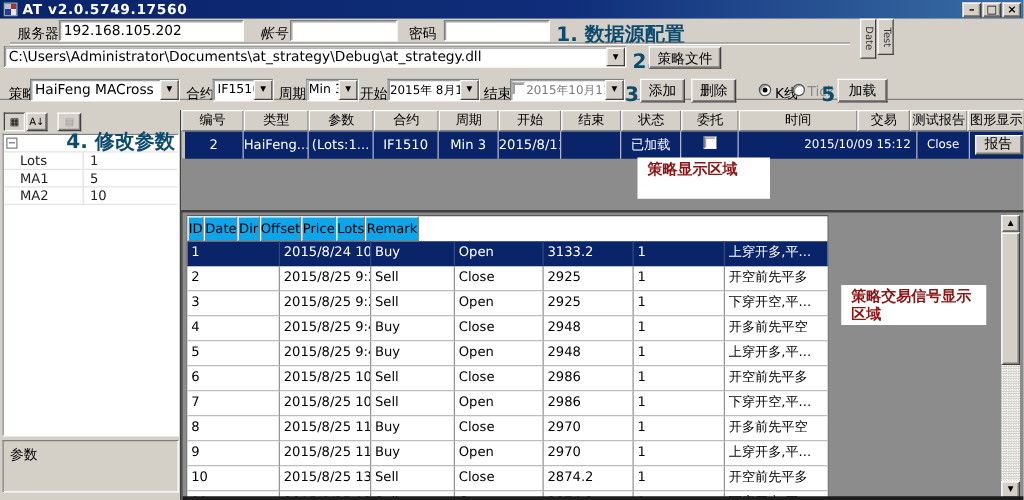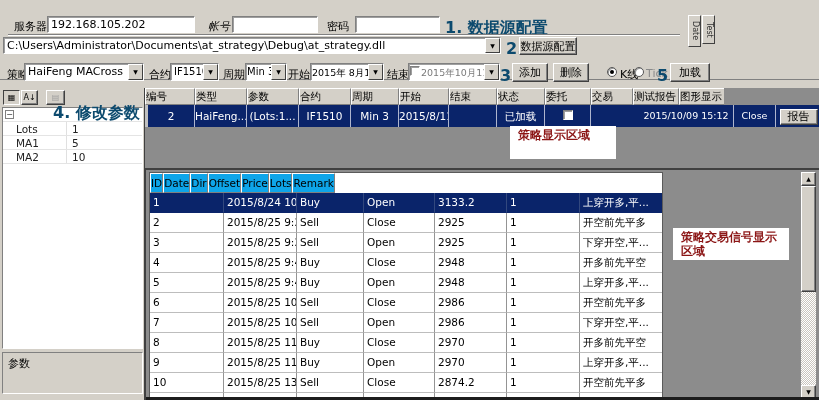--- a/index.html
+++ b/index.html
@@ -37,21 +37,21 @@
   .pg-row { display:flex; height:14px; border-bottom:1px solid #e4e4e4; font-size:10.5px; color:#222; }
   .pg-cat { height:14px; border-bottom:1px solid #e4e4e4; position:relative; }
   .pg-collapse { position:absolute; left:2px; top:2px; width:9px; height:9px; border:1px solid #808080; font-size:8px; line-height:7px; text-align:center; color:#333; background:#fff; }
   .pg-name { width:64px; padding:1px 2px 0 13px; border-right:1px solid #e0e0e0; overflow:hidden; }
   .pg-val { flex:1; padding:1px 2px 0 5px; overflow:hidden; }
   #pg-desc { position:absolute; left:2px; top:264px; width:141px; height:42px; background:#d4d0c8; border:1px solid; border-color:#808080 #fff #fff #808080; font-size:11px; padding:3px 5px; }
 
   
   #strategy-area { position:absolute; left:145px; top:88px; width:674px; height:80px; background:#8c8c8c; overflow:hidden; }
   #sth, #str { display:flex; }
-  .sth-cell { height:17px; background:#d4d0c8; border:1px solid; border-color:#fff #808080 #808080 #fff; font-size:10.5px; line-height:15px; white-space:nowrap; overflow:hidden; flex:0 0 auto; }
+  .sth-cell { height:17px; background:#d4d0c8; border:1px solid; border-color:#fff #808080 #808080 #fff; font-size:10.5px; text-align:center; line-height:15px; white-space:nowrap; overflow:hidden; flex:0 0 auto; }
   #str { height:22px; background:#0a246a; color:#fff; align-items:center; border-left:3px solid #c0c0c0; }
   .str-cell { height:22px; line-height:22px; font-size:10.5px; text-align:center; border-right:1px solid rgba(230,230,240,.75); white-space:nowrap; overflow:hidden; flex:0 0 auto; }
   .sth-cell[data-idx="0"],.str-cell.c0 { width:50px; } .str-cell.c0{width:47px;}
   .sth-cell[data-idx="1"],.str-cell.c1 { width:52px; }
   .sth-cell[data-idx="2"],.str-cell.c2 { width:52px; }
   .sth-cell[data-idx="3"],.str-cell.c3 { width:52px; }
   .sth-cell[data-idx="4"],.str-cell.c4 { width:48px; }
   .sth-cell[data-idx="5"],.str-cell.c5 { width:50px; }
   .sth-cell[data-idx="6"],.str-cell.c6 { width:48px; }
   .sth-cell[data-idx="7"],.str-cell.c7 { width:48px; }
@@ -87,40 +87,49 @@
   #sig-scrollbar { position:absolute; left:655px; top:2px; width:15px; height:227px; background:repeating-conic-gradient(#fff 0% 25%, #cac6be 0% 50%) 0 0/2px 2px; }
   .sb-btn { position:absolute; left:0; width:15px; height:14px; font-size:6px; line-height:12px; text-align:center; padding:0; }
   #sb-up { top:0; } #sb-down { bottom:0; }
   #sb-thumb { position:absolute; left:0; top:14px; width:15px; height:106px; background:#d4d0c8; border:1px solid; border-color:#fff #404040 #404040 #fff; box-shadow:inset -1px -1px 0 #808080; }
 </style>
 </head>
 <body>
 
 <div id="app">
 
+  <div id="titlebar">
+    <div id="app-icon"></div>
+    <span id="title-text">AT   v2.0.5749.17560</span>
+    <div id="win-buttons">
+      <button class="btn win-btn">–</button>
+      <button class="btn win-btn">□</button>
+      <button class="btn win-btn">×</button>
+    </div>
+  </div>
 
   <div id="toolbar">
 
     <span class="lbl" style="left:14px; top:4px;">服务器</span>
     <input class="field" style="left: 47px; top: 1px; width: 148px; height: 17px;" value="192.168.105.202">
     <span class="lbl" style="left:208px; top:4px;font-style:italic;">帐号</span>
     <input class="field" style="left: 232px; top: 1px; width: 86px; height: 17px;" value="">
     <span class="lbl" style="left:327px; top:4px;">密码</span>
     <input class="field" style="left: 355px; top: 1px; width: 85px; height: 17px;" value="">
     <span class="annot" style="left:445px; top:3px;">1. 数据源配置</span>
     <div id="groove-line"></div>
     <div class="vtab" style="left:688px; top:0; width:13px; height:32px;">Date</div>
     <div class="vtab" style="left:702px; top:0; width:13px; height:29px;">Test</div>
 
     <div class="combo" style="left:3px; top:22px; width:498px; height:17px;">
       <span class="cv">C:\Users\Administrator\Documents\at_strategy\Debug\at_strategy.dll</span>
       <span class="arrow">▼</span>
     </div>
     <span class="annot" style="left:506px; top:24px;">2.</span>
-    <button class="btn" style="position:absolute; left:519px; top:22px; width:58px; height:18px;">数据源配置</button>
+    <button class="btn" style="position:absolute; left:519px; top:22px; width:58px; height:18px;">策略文件</button>
 
     <span class="lbl" style="left:7px; top:52px;">策略</span>
     <div class="combo" style="left:24px; top:48px; width:120px; height:18px;">
       <span class="cv">HaiFeng MACross</span>
       <span class="arrow">▼</span>
     </div>
     <span class="lbl" style="left:149px; top:52px;">合约</span>
     <div class="combo" style="left:170px; top:48px; width:49px; height:18px;">
       <span class="cv" style="font-size:10px;">IF1510</span>
       <span class="arrow">▼</span>
@@ -189,20 +198,21 @@
 
     <div class="sth-cell" data-idx="0">编号</div>
         <div class="sth-cell" data-idx="1">类型</div>
         <div class="sth-cell" data-idx="2">参数</div>
         <div class="sth-cell" data-idx="3">合约</div>
         <div class="sth-cell" data-idx="4">周期</div>
         <div class="sth-cell" data-idx="5">开始</div>
         <div class="sth-cell" data-idx="6">结束</div>
         <div class="sth-cell" data-idx="7">状态</div>
         <div class="sth-cell" data-idx="8">委托</div>
+        <div class="sth-cell" data-idx="9">时间</div>
         <div class="sth-cell" data-idx="10">交易</div>
         <div class="sth-cell" data-idx="11">测试报告</div>
         <div class="sth-cell" data-idx="12">图形显示</div>
       </div>
     <div id="str">
       <span class="str-cell c0">2</span>
       <span class="str-cell c1">HaiFeng...</span>
       <span class="str-cell c2">(Lots:1...</span>
       <span class="str-cell c3">IF1510</span>
       <span class="str-cell c4">Min 3</span>

